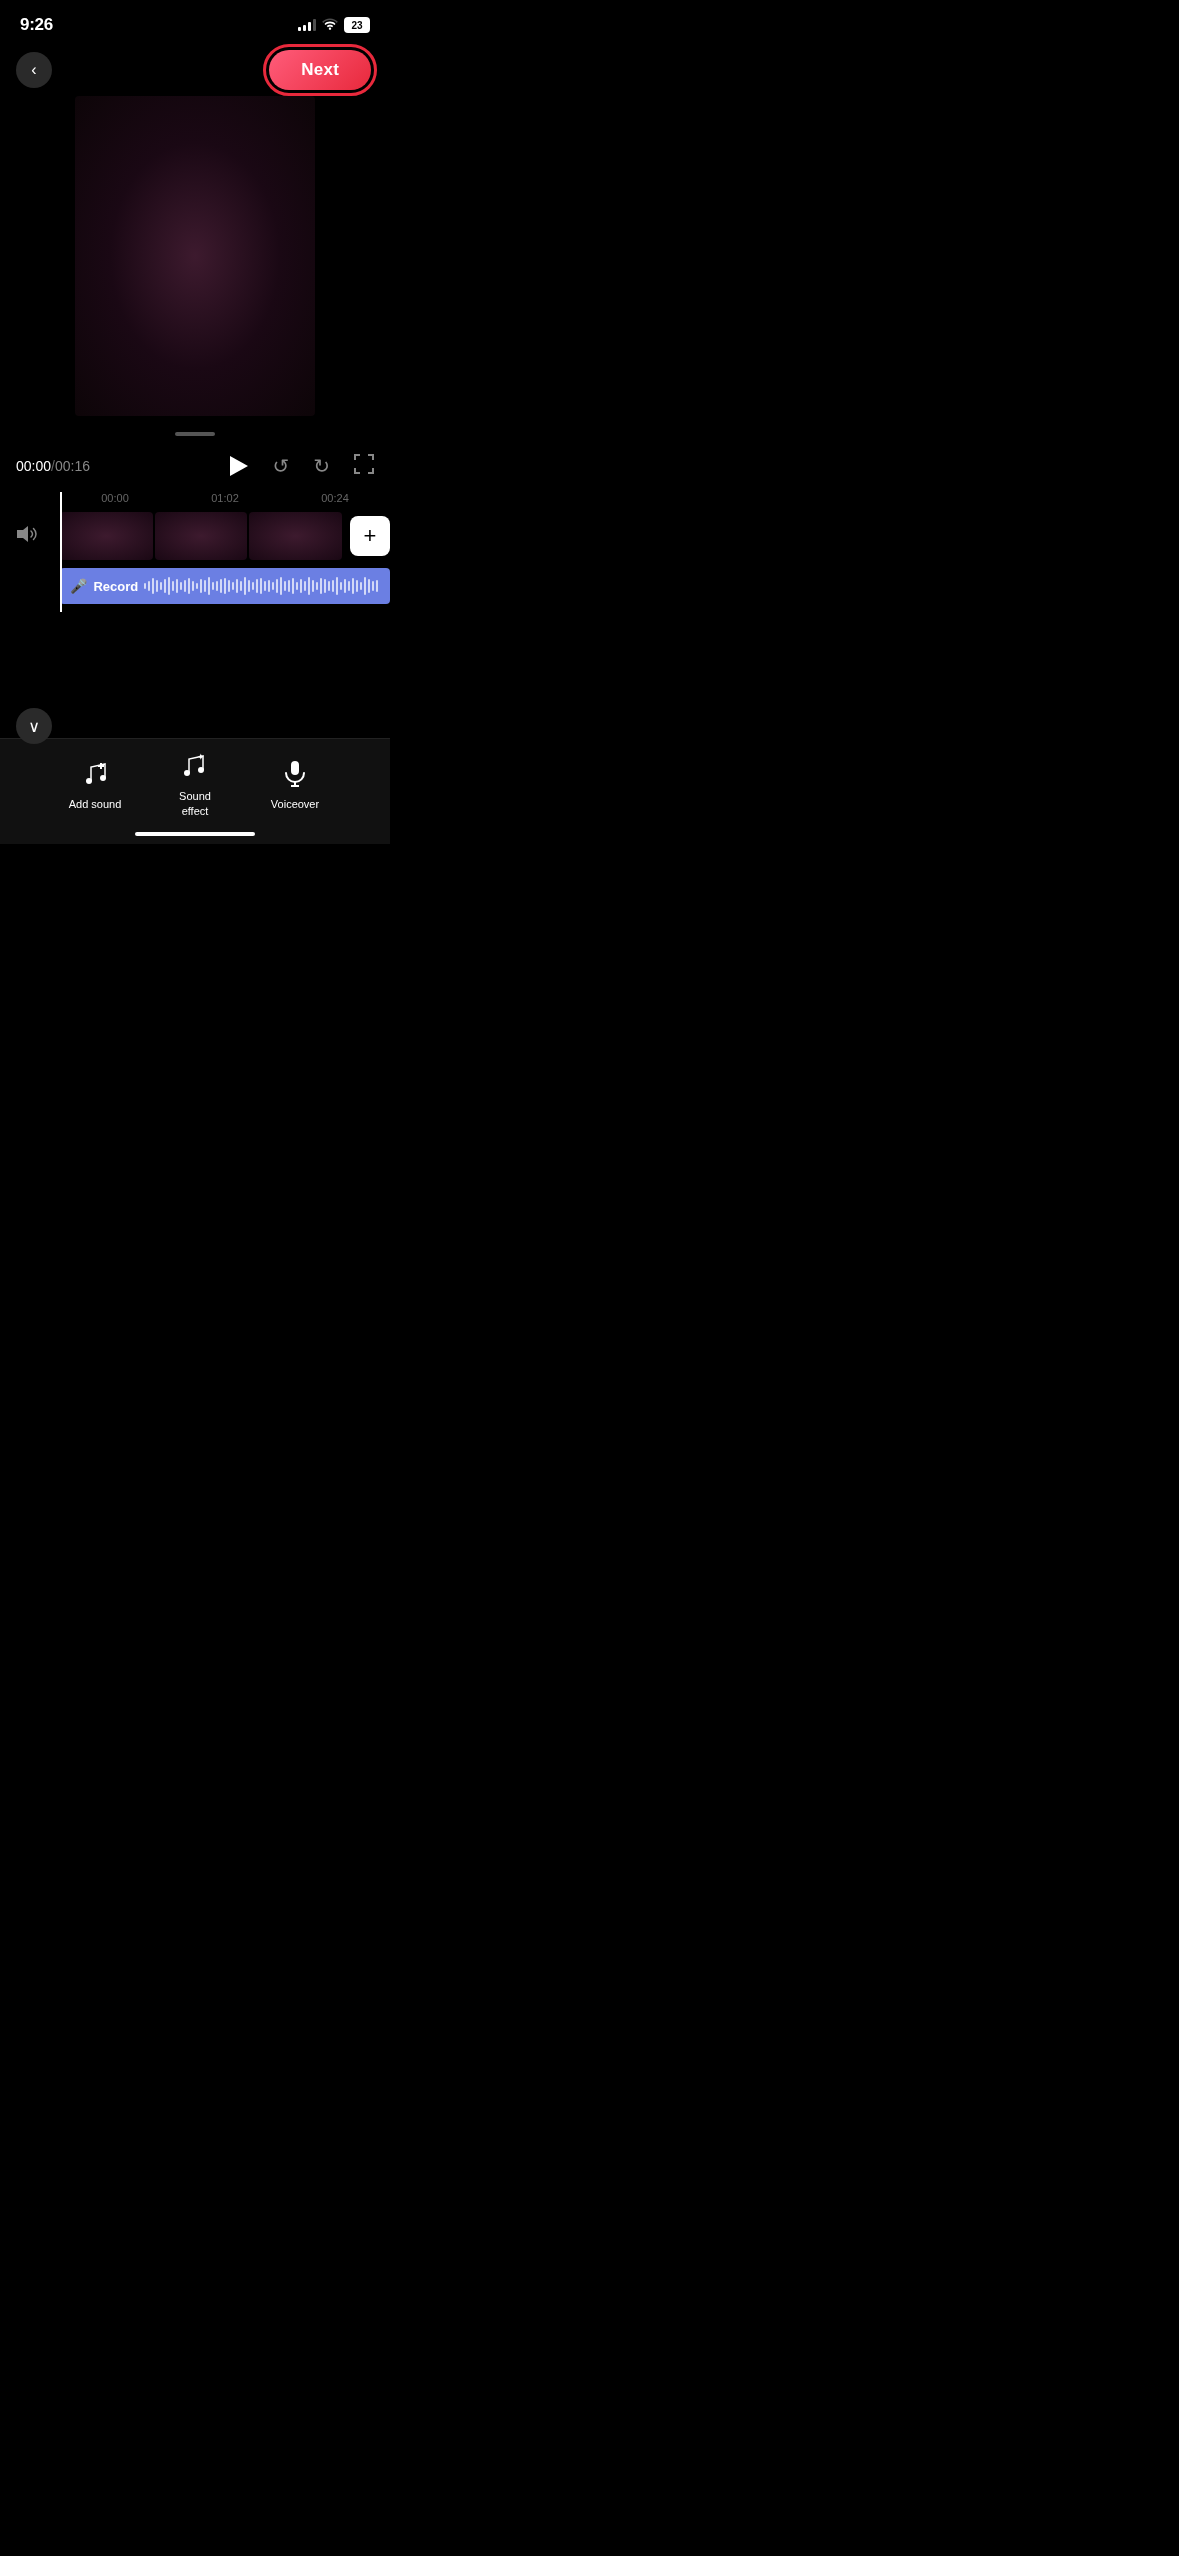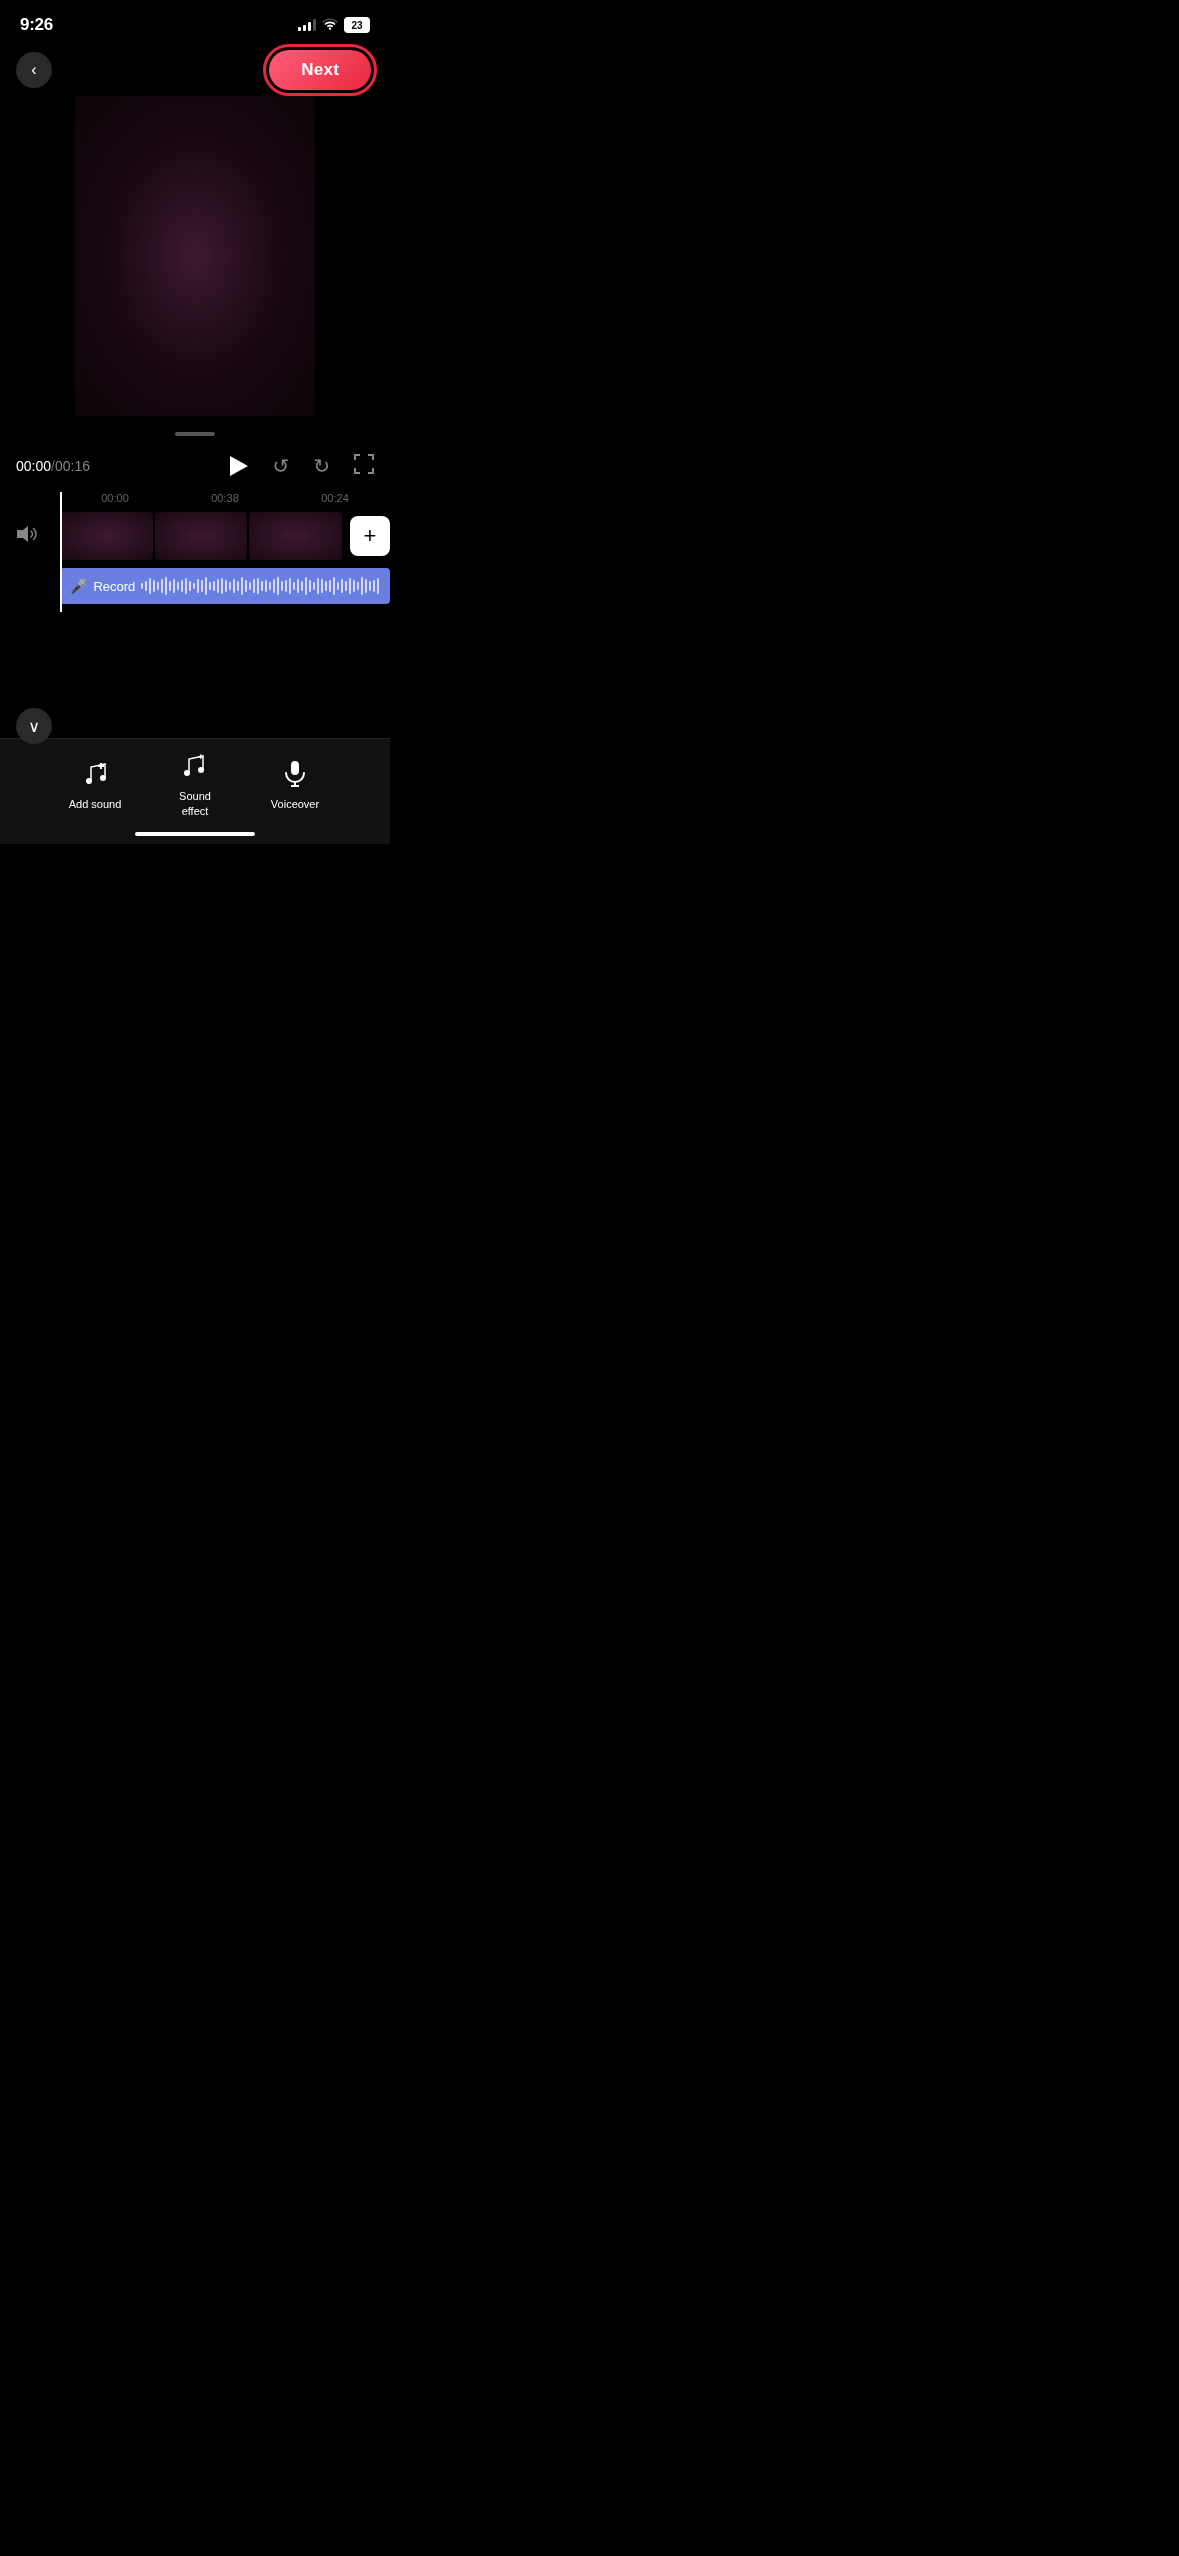--- a/index.html
+++ b/index.html
@@ -246,21 +246,21 @@
       position: relative;
     }
     .record-mic {
       font-size: 14px;
       color: #fff;
       flex-shrink: 0;
     }
     .record-label {
       font-size: 13px;
       color: #fff;
-      font-weight: 400;
+      font-weight: 700;
       flex-shrink: 0;
     }
     .waveform {
       flex: 1;
       display: flex;
       align-items: center;
       gap: 2px;
       height: 24px;
       overflow: hidden;
     }
@@ -403,21 +403,21 @@
       </svg>
     </span>
   </div>
 </div>
 
 <div class="timeline-wrapper">
   <div class="timeline-section">
 
     <div class="timeline-timestamps">
       <span class="ts-label">00:00</span>
-      <span class="ts-label">00:38</span>
+      <span class="ts-label">01:02</span>
       <span class="ts-label">00:24</span>
     </div>
 
     <div class="timeline-track">
       <span class="volume-icon">
         <svg width="22" height="18" viewBox="0 0 22 18" fill="none">
           <polygon points="1,5 7,5 12,1 12,17 7,13 1,13" fill="#888"></polygon>
           <path d="M15 6c1 1 1.5 2 1.5 3s-.5 2-1.5 3" stroke="#888" stroke-width="1.5" fill="none" stroke-linecap="round"></path>
           <path d="M17.5 3.5c2 2 2.5 4 2.5 5.5s-.5 3.5-2.5 5.5" stroke="#888" stroke-width="1.5" fill="none" stroke-linecap="round"></path>
         </svg>

